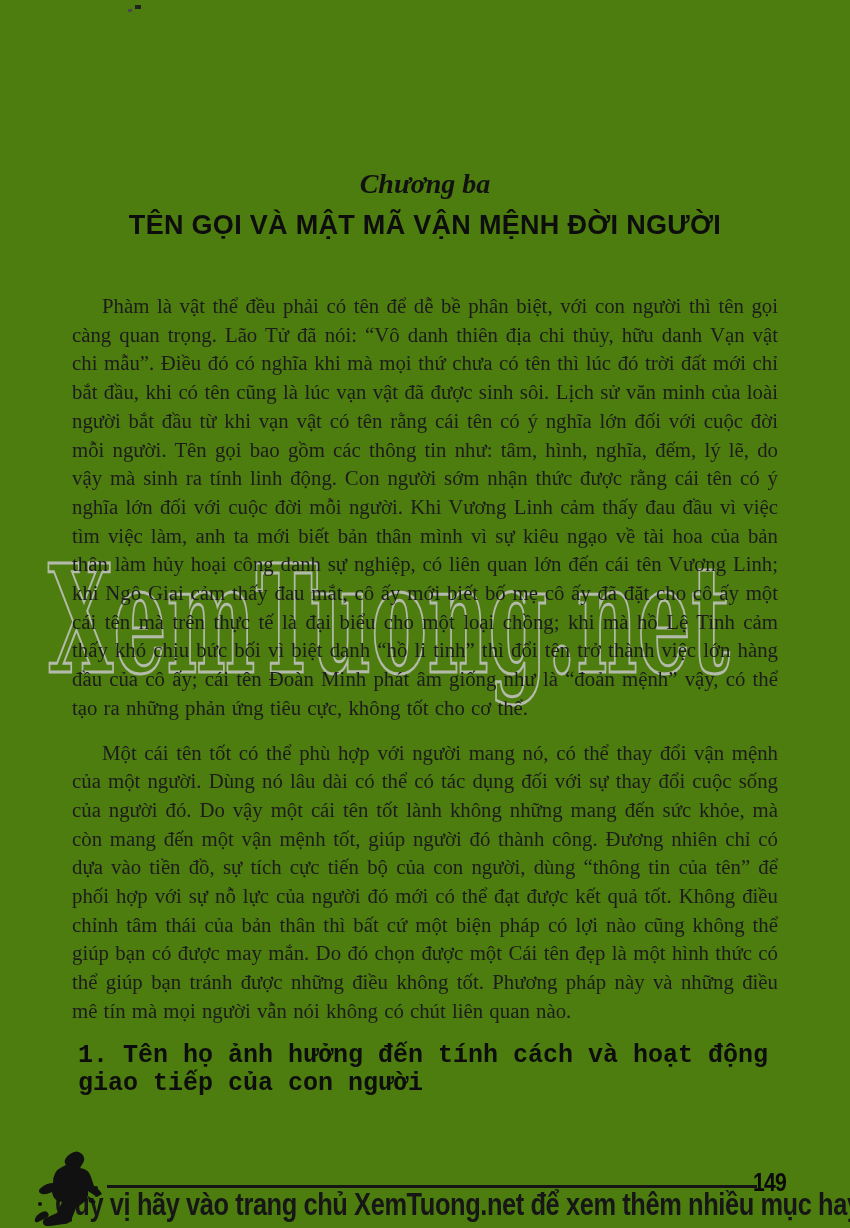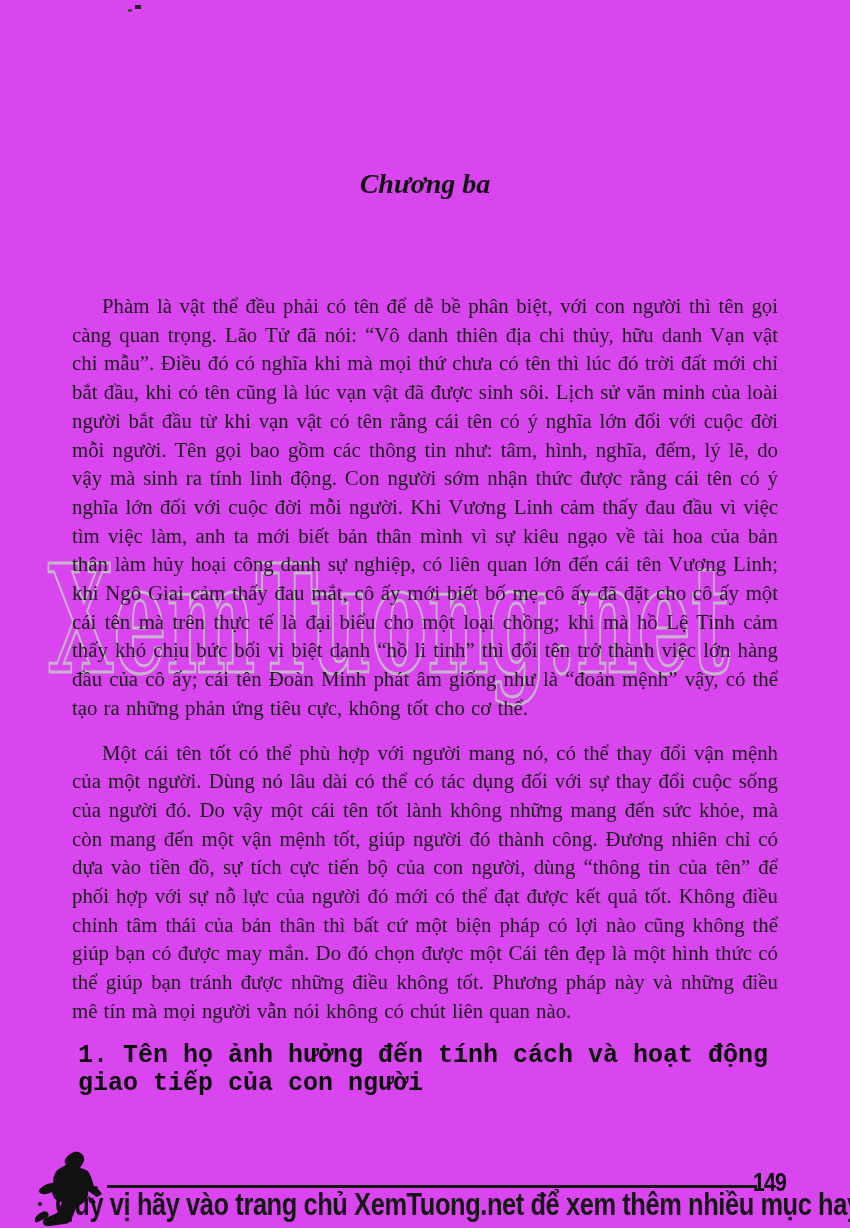--- a/index.html
+++ b/index.html
@@ -5,21 +5,21 @@
   html,body{margin:0;padding:0;}
   body{
     background:#e8e8e8;
     font-family:"Liberation Serif", serif;
   }
   .page{
     position:relative;
     width:850px;
     height:1228px;
     margin:0 auto;
-    background:#d946ef;
+    background:#4d7c0f;
     overflow:hidden;
     color:#1c1c1c;
   }
   
   .speck{
     position:absolute; left:128px; top:5px; width:14px; height:9px;
   }
   .speck::before{
     content:""; position:absolute; left:0; top:4px; width:4px; height:3px; background:#4a4a4a;
   }
@@ -129,20 +129,21 @@
 </style>
 </head>
 <body>
 
 <div class="page">
 
   <div class="speck"></div>
 
   <div class="chapter-label">Chương ba</div>
 
+  <div class="chapter-title">TÊN GỌI VÀ MẬT MÃ VẬN MỆNH ĐỜI NGƯỜI</div>
 
   <div class="watermark">XemTuong.net</div>
 
   <div class="body-text">
     <p>Phàm là vật thể đều phải có tên để dễ bề phân biệt, với con người thì tên gọi càng quan trọng. Lão Tử đã nói: “Vô danh thiên địa chi thủy, hữu danh Vạn vật chi mẫu”. Điều đó có nghĩa khi mà mọi thứ chưa có tên thì lúc đó trời đất mới chỉ bắt đầu, khi có tên cũng là lúc vạn vật đã được sinh sôi. Lịch sử văn minh của loài người bắt đầu từ khi vạn vật có tên rằng cái tên có ý nghĩa lớn đối với cuộc đời mỗi người. Tên gọi bao gồm các thông tin như: tâm, hình, nghĩa, đếm, lý lẽ, do vậy mà sinh ra tính linh động. Con người sớm nhận thức được rằng cái tên có ý nghĩa lớn đối với cuộc đời mỗi người. Khi Vương Linh cảm thấy đau đầu vì việc tìm việc làm, anh ta mới biết bản thân mình vì sự kiêu ngạo về tài hoa của bản thân làm hủy hoại công danh sự nghiệp, có liên quan lớn đến cái tên Vương Linh; khi Ngô Giai cảm thấy đau mắt, cô ấy mới biết bố mẹ cô ấy đã đặt cho cô ấy một cái tên mà trên thực tế là đại biểu cho một loại chồng; khi mà hồ Lệ Tinh cảm thấy khó chịu bức bối vì biệt danh “hồ li tinh” thì đổi tên trở thành việc lớn hàng đầu của cô ấy; cái tên Đoàn Minh phát âm giống như là “đoản mệnh” vậy, có thể tạo ra những phản ứng tiêu cực, không tốt cho cơ thể.</p>
     <p>Một cái tên tốt có thể phù hợp với người mang nó, có thể thay đổi vận mệnh của một người. Dùng nó lâu dài có thể có tác dụng đối với sự thay đổi cuộc sống của người đó. Do vậy một cái tên tốt lành không những mang đến sức khỏe, mà còn mang đến một vận mệnh tốt, giúp người đó thành công. Đương nhiên chỉ có dựa vào tiền đồ, sự tích cực tiến bộ của con người, dùng “thông tin của tên” để phối hợp với sự nỗ lực của người đó mới có thể đạt được kết quả tốt. Không điều chỉnh tâm thái của bản thân thì bất cứ một biện pháp có lợi nào cũng không thể giúp bạn có được may mắn. Do đó chọn được một Cái tên đẹp là một hình thức có thể giúp bạn tránh được những điều không tốt. Phương pháp này và những điều mê tín mà mọi người vẫn nói không có chút liên quan nào.</p>
     <div class="section-heading">1. Tên họ ảnh hưởng đến tính cách và hoạt động giao tiếp của con người</div>
   </div>
 
   <svg class="publisher-logo" viewBox="0 0 72 76" xmlns="http://www.w3.org/2000/svg" aria-hidden="true">

